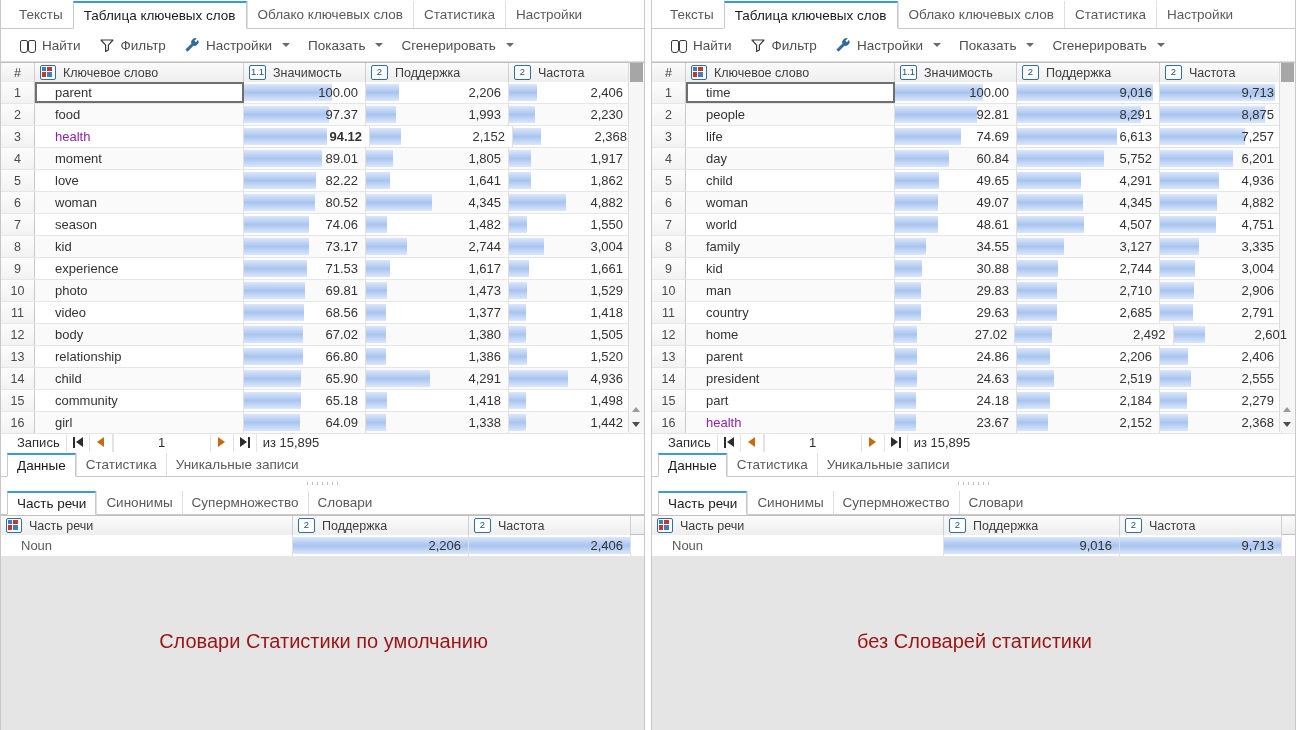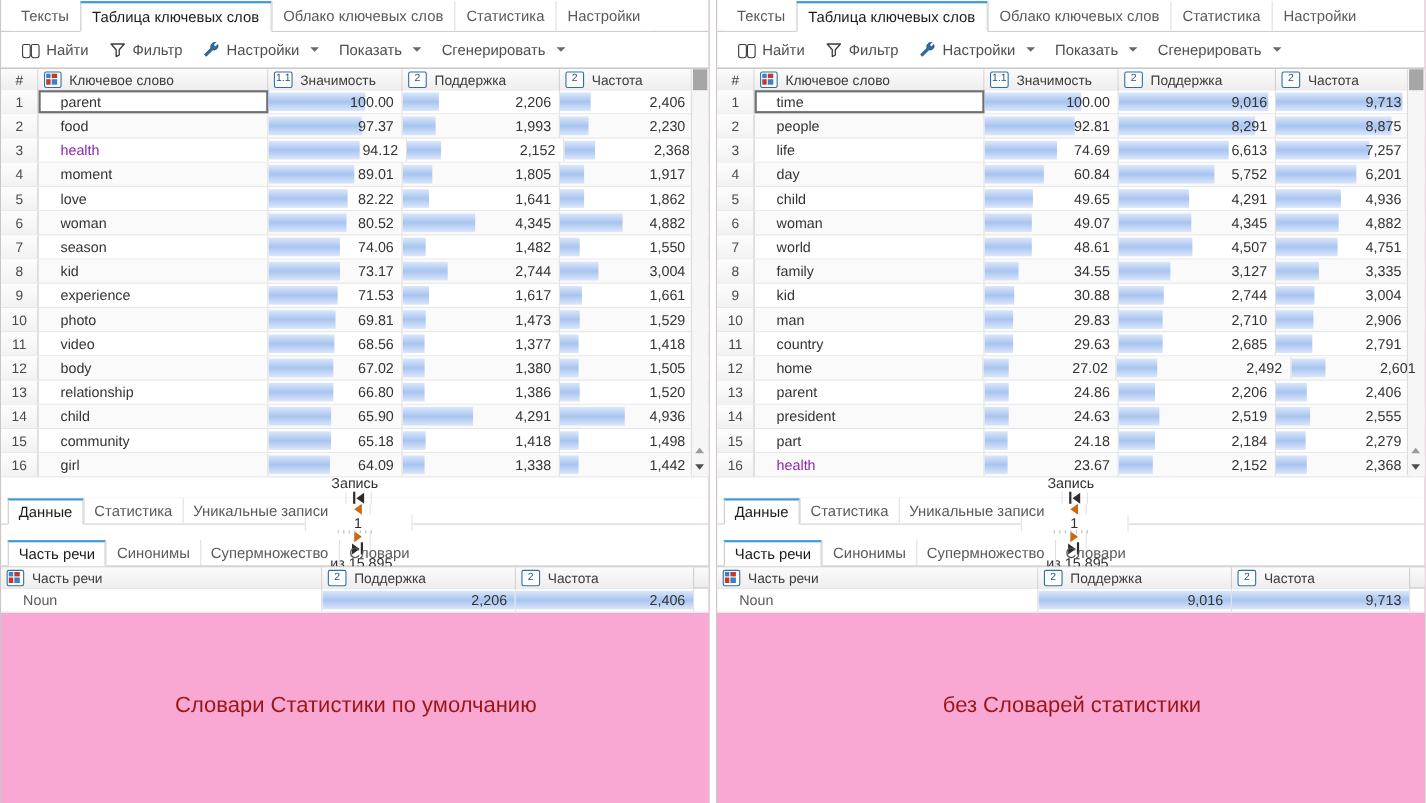--- a/index.html
+++ b/index.html
@@ -4,21 +4,21 @@
 <style>
   html,body{margin:0;padding:0;}
   body{
     width:1296px;height:730px;background:#ffffff;
     font-family:"Liberation Sans","DejaVu Sans",sans-serif;
     font-size:13px;color:#303030;overflow:hidden;
   }
   .screen{position:relative;width:1296px;height:730px;background:#ffffff;}
 
   
-  .panel{position:absolute;top:0;width:645px;height:730px;background:#f9a8d4;
+  .panel{position:absolute;top:0;width:645px;height:730px;background:#e5e5e5;
          border-left:1px solid #c8c8c8;border-right:1px solid #c8c8c8;box-sizing:border-box;}
   .panel.left{left:0;}
   .panel.right{left:651px;}
 
   
   .tabbar{position:relative;height:29px;background:#ffffff;border-bottom:1px solid #c9c9c9;
           display:flex;align-items:flex-end;padding-left:8px;box-sizing:border-box;}
   .tab{position:relative;height:27px;line-height:27px;padding:0 10px;font-size:13.5px;
        color:#5a5a5a;background:#ffffff;border-left:1px solid #dfdfdf;box-sizing:border-box;white-space:nowrap;}
   .tab:first-child{border-left:none;}
@@ -77,21 +77,21 @@
   
   .vsb{position:absolute;top:0;right:0;width:15px;bottom:0;background:#f6f6f6;border-left:1px solid #dcdcdc;}
   .vsb .thumb{position:absolute;top:0;left:1px;width:13px;height:19px;background:#a6a6a6;}
   .vsb .arw{position:absolute;left:3px;width:0;height:0;border-left:4.5px solid transparent;
             border-right:4.5px solid transparent;}
   .vsb .arw.up{bottom:20px;border-bottom:5px solid #9a9a9a;}
   .vsb .arw.dn{bottom:5px;border-top:5px solid #4d4d4d;}
 
   
   .recnav{display:flex;align-items:center;height:20px;font-size:13px;color:#2f2f2f;
-          padding-left:6px;background:#ffffff;gap:0;flex-direction:column;}
+          padding-left:16px;background:#ffffff;gap:0;}
   .recnav .lbl{padding-right:6px;}
   .nvb{width:22px;height:19px;display:flex;align-items:center;justify-content:center;
        border-right:1px solid #e3e3e3;}
   .nvb.first{border-left:1px solid #e3e3e3;}
   .tri-r{width:0;height:0;border-top:5px solid transparent;border-bottom:5px solid transparent;border-left:7px solid #c86a14;}
   .tri-l{width:0;height:0;border-top:5px solid transparent;border-bottom:5px solid transparent;border-right:7px solid #c86a14;}
   .recbox{width:96px;height:19px;display:flex;align-items:center;justify-content:center;
           background:#fff;border-left:1px solid #e3e3e3;border-right:1px solid #e3e3e3;font-size:13px;}
   .oftxt{padding-left:6px;color:#2f2f2f;}
 
@@ -210,21 +210,21 @@
               <span>1,993</span>
             </div>
             <div class="gc val" style="width: 122px;">
               <div class="bar" style="width: 26px;"></div>
               <span>2,230</span>
             </div>
           </div>
           <div class="grow">
             <div class="gc idx" style="width: 34px;">3</div>
             <div class="gc kw purple" style="width: 209px;">health</div>
-            <div class="gc val" style="width: 126px;">
+            <div class="gc val" style="width: 126px; font-weight: bold;">
               <div class="bar" style="width: 83px;"></div>
               <span>94.12</span>
             </div>
             <div class="gc val" style="width: 143px;">
               <div class="bar" style="width: 31px;"></div>
               <span>2,152</span>
             </div>
             <div class="gc val" style="width: 122px;">
               <div class="bar" style="width: 28px;"></div>
               <span>2,368</span>

